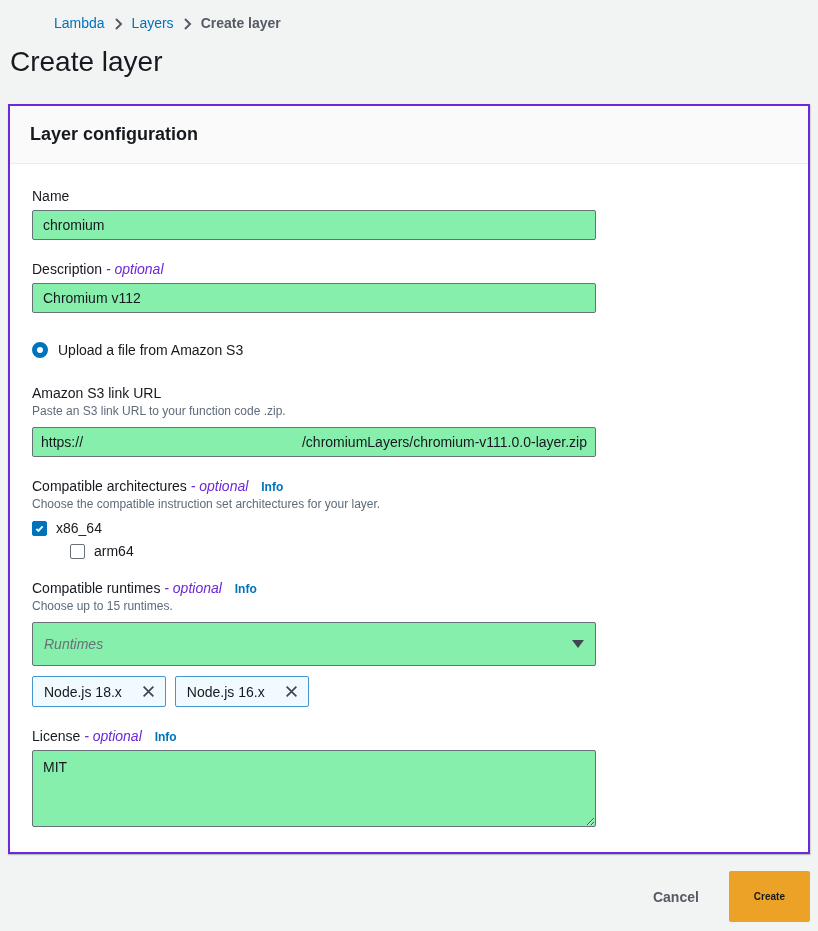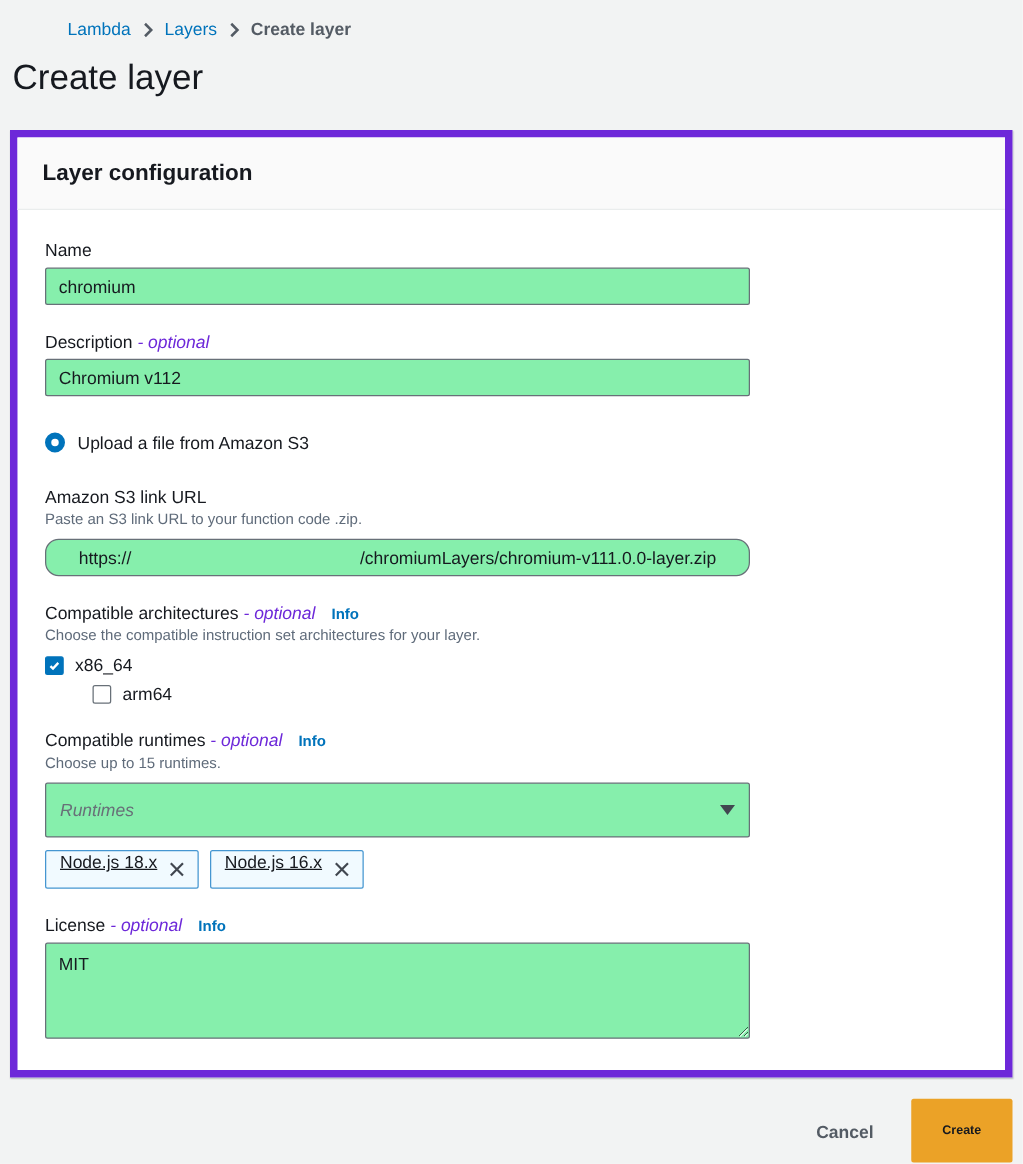--- a/index.html
+++ b/index.html
@@ -18,21 +18,21 @@
   .crumb-link { color: var(--link, #0073bb); text-decoration: none; cursor: pointer; }
   .crumb-current { color: #545b64; font-weight: 700; }
   .crumb-sep { display: inline-flex; align-items: center; margin-top: 1px; }
   h1.page-title {
     font-size: 28px; font-weight: 400; color: #16191f;
     padding: 0 10px; margin-top: 14px; margin-bottom: 25px; line-height: 34px;
   }
   
   .card {
     margin: 0 8px; background: #ffffff;
-    border: 6px solid #6d28d9; border-radius: 0;
+    border: 2px solid #6d28d9; border-radius: 0;
     box-shadow: 0 1px 1px 0 rgba(0,28,36,.15), 1px 1px 1px 0 rgba(0,28,36,.10);
   }
   .card-header {
     background: #fafafa; border-bottom: 1px solid #eaeded;
     padding: 18px 20px;
   }
   .card-header h2 { font-size: 18px; font-weight: 700; color: #16191f; }
   .card-body { padding: 24px 22px 22px 22px; }
 
   .field { margin-bottom: 21px; }
@@ -45,21 +45,21 @@
   .hint { font-size: 12px; color: #5f6b7a; margin: -2px 0 8px 0; line-height: 16px; }
 
   .text-input, .fake-input, .select-box, .license-textarea {
     width: 564px; border: 1px solid #687078; border-radius: 2px;
     background: #86efac; font-size: 14px; color: #16191f;
     font-family: "Liberation Sans", "DejaVu Sans", sans-serif;
   }
   .text-input { height: 30px; padding: 0 10px; }
   .fake-input {
     height: 30px; display: flex; align-items: center;
-    justify-content: space-between; padding: 0 26px; cursor: text; border-radius: 11px;
+    justify-content: space-between; padding: 0 8px; cursor: text;
   }
   .select-box {
     height: 44px; display: flex; align-items: center;
     justify-content: space-between; padding: 0 11px; cursor: pointer;
   }
   .select-placeholder { font-style: italic; color: #687078; }
   .caret-down {
     width: 0; height: 0;
     border-left: 6px solid transparent; border-right: 6px solid transparent;
     border-top: 8px solid #414750;
@@ -78,25 +78,25 @@
   .checkbox-row:last-child { margin-bottom: 0; margin-left: 38px; }
   .checkbox {
     width: 15px; height: 15px; border-radius: 2px; background: #fff;
     border: 1px solid #687078; flex: 0 0 auto;
     display: flex; align-items: center; justify-content: center;
   }
   .checkbox.checked { background: var(--control-selected, #0073bb); border-color: var(--control-selected, #0073bb); }
   
   .token-row { display: flex; gap: 9px; margin-top: 10px; }
   .token {
-    display: flex; gap: 9px; height: 31px;
+    display: flex; align-items: center; gap: 20px; height: 31px;
     padding: 0 10px 0 11px; border-radius: 2px;
     background: var(--token-background, #f1faff);
     border: 1px solid var(--token-border, #4596d1);
-    font-size: 14px; color: #16191f; text-decoration: underline;
+    font-size: 14px; color: #16191f;
   }
   .token-dismiss { display: inline-flex; align-items: center; cursor: pointer; }
   
   .license-textarea { height: 77px; padding: 7px 10px; resize: both; line-height: 18px; }
   
   .footer-actions {
     display: flex; align-items: center; justify-content: flex-end;
     gap: 12px; padding: 17px 8px 0 8px;
   }
   .btn-cancel {

